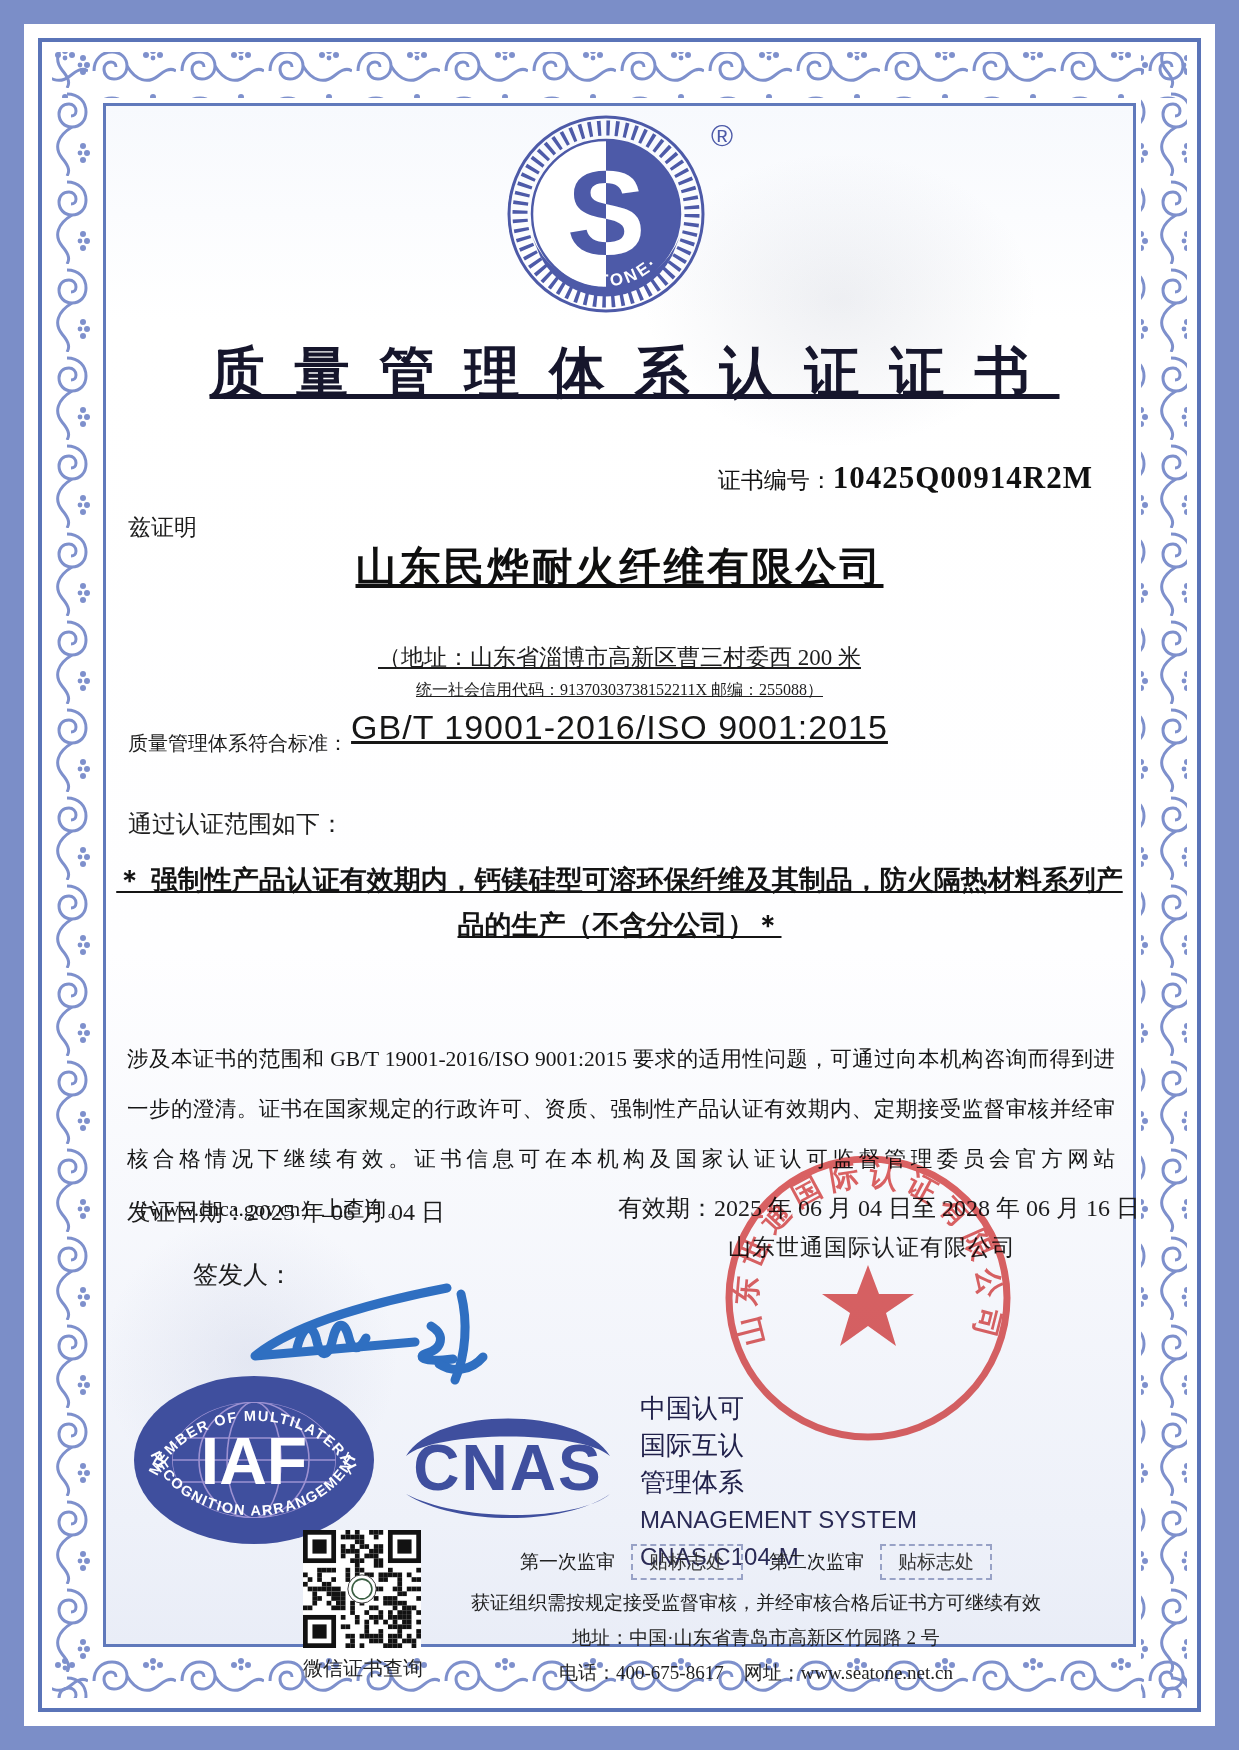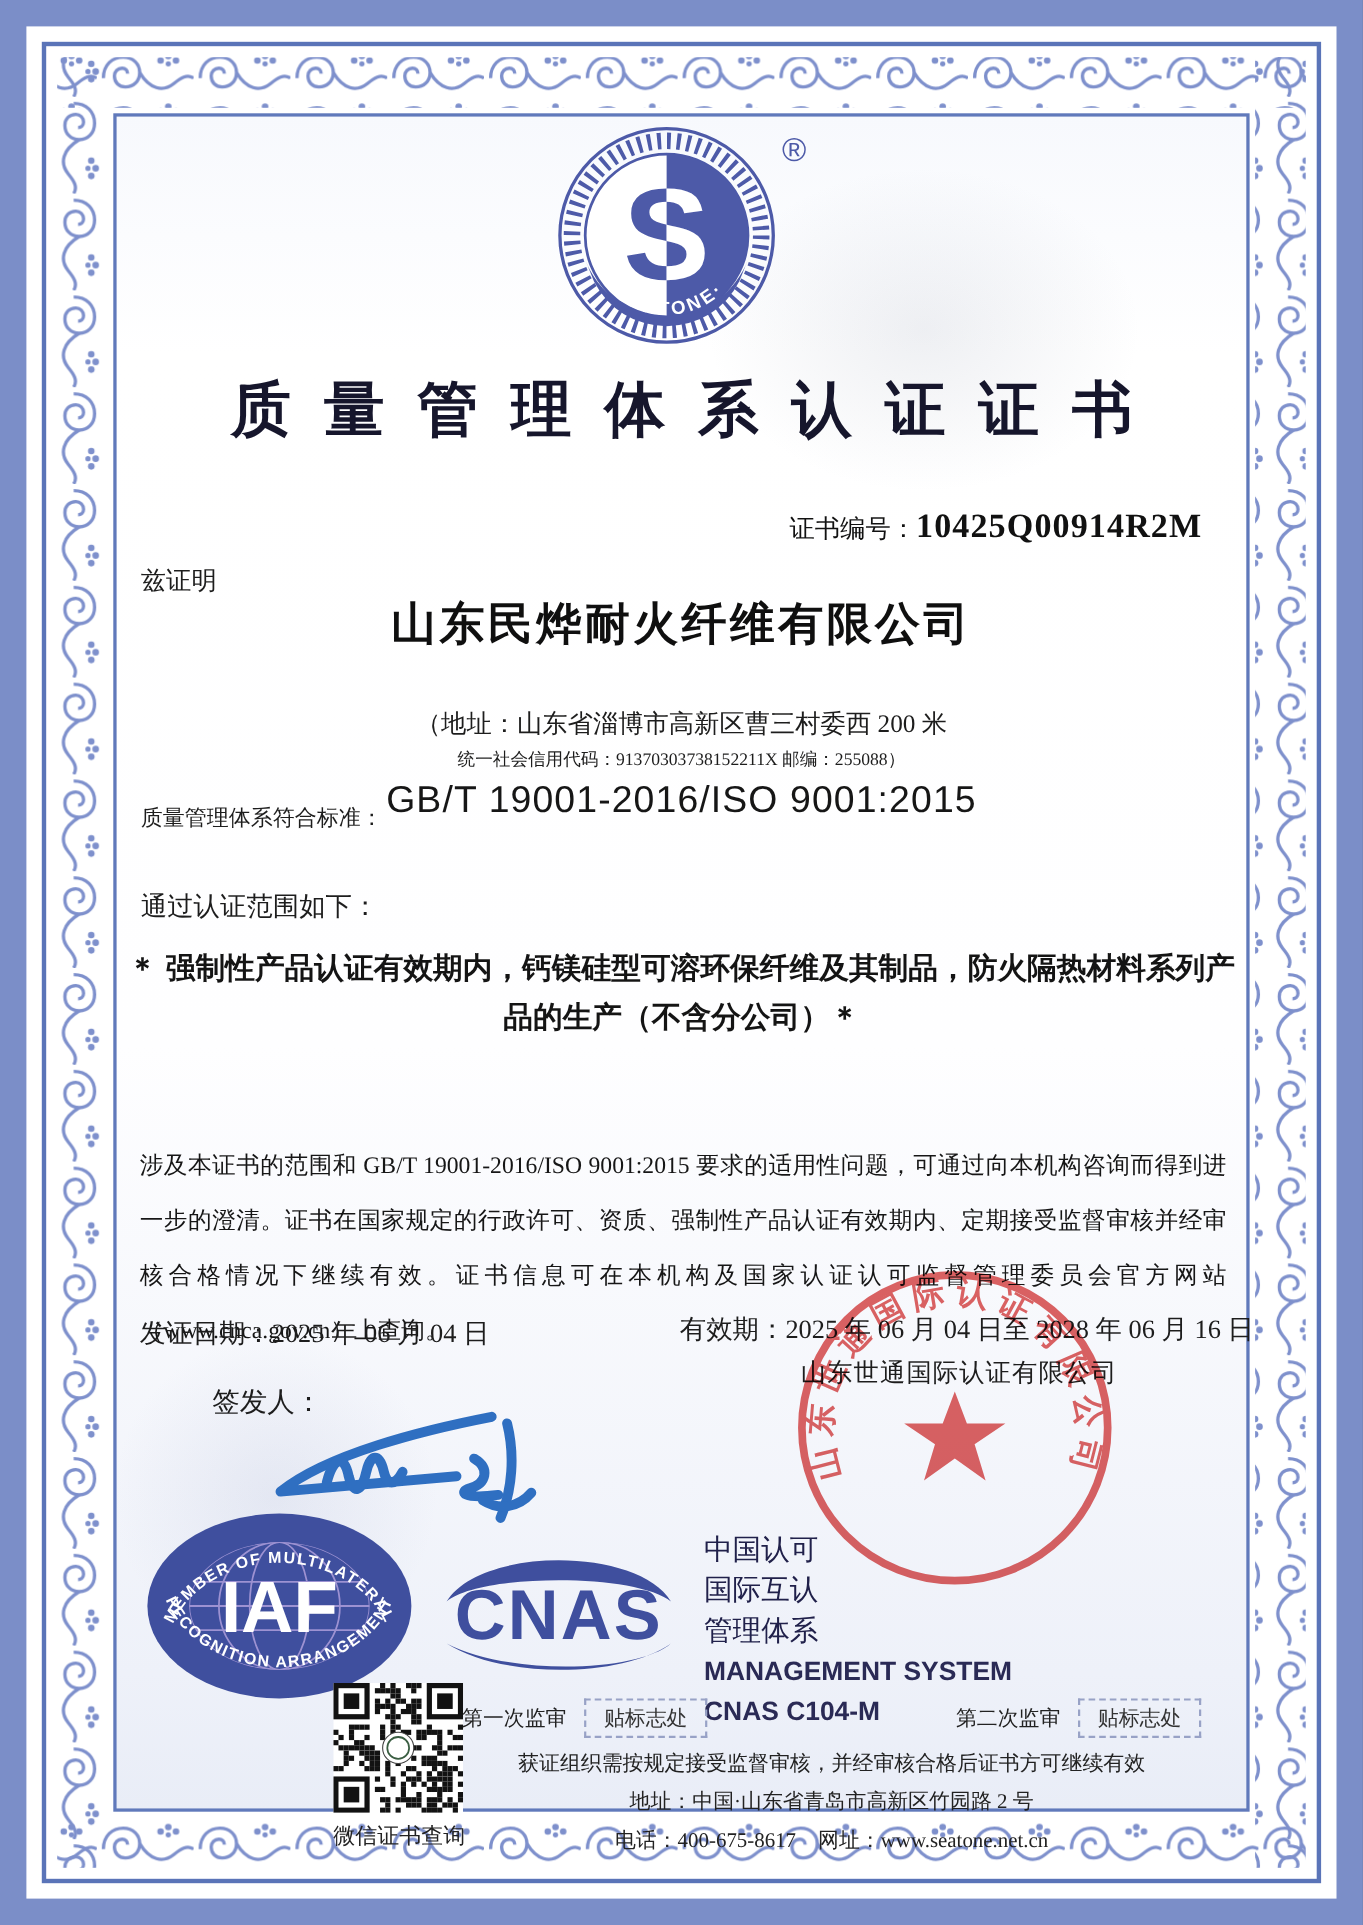--- a/index.html
+++ b/index.html
@@ -7,21 +7,21 @@
     position:relative; width:1239px; height:1750px; margin:0 auto;
     background:#7b8ec8; overflow:hidden;
     font-family:"Liberation Serif", serif; color:#1d1d1d;
   }
   .frame-white{position:absolute; inset:24px; background:#ffffff;}
   .frame-line{position:absolute; inset:38px; border:4px solid #5a74b8; background:#fff;}
   .frame-inner-line{position:absolute; inset:103px; border:3px solid #6079bb;
     background:linear-gradient(180deg,#f7f9fd 0%,#ffffff 14%,#fefeff 55%,#eef1f9 92%,#e9edf7 100%);}
   .pattern-svg{position:absolute; left:0; top:0;}
   .abs{position:absolute;}
-  .centered{left:110px; right:110px; text-align:center;}
+  .centered{left:110px; right:110px; text-align:center;text-decoration:underline;}
 
   .watermark{pointer-events:none; border-radius:50%;}
   .wm1{left:560px; top:90px; width:560px; height:420px;
     background:radial-gradient(closest-side, rgba(150,158,178,0.16), rgba(150,158,178,0.0) 70%);}
   .wm2{left:40px; top:1150px; width:420px; height:420px;
     background:radial-gradient(closest-side, rgba(160,170,205,0.18), rgba(160,170,205,0.0) 70%);}
 
   .page-title{top:336px; font-size:55px; font-weight:bold; color:#16162c;
     letter-spacing:30px; padding-left:30px;}
   .certno-row{top:460px; right:146px; font-size:23px; color:#111;}
@@ -38,25 +38,25 @@
     text-align:justify; text-align-last:left; color:#161616;}
   .issue-date{left:127px; top:1196px; font-size:24px;}
   .validity{left:618px; top:1192px; font-size:24px;}
   .issuer-name{left:728px; top:1232px; font-size:23px; letter-spacing:1px; z-index:1;}
   .signer-label{left:145px; top:1258px; font-size:25px;margin-left:48px;}
   .sig{left:235px; top:1268px; z-index:2;}
   .stamp{left:718px; top:1148px; z-index:3; mix-blend-mode:multiply; opacity:0.92;}
   .iaf{left:128px; top:1372px;}
   .cnas{left:392px; top:1398px;}
   .cnas-claims{left:640px; top:1390px; line-height:37px; font-size:26px; color:#20204a;}
-  .cnas-claims .en{font-family:"Liberation Sans", sans-serif; font-weight:bold; font-size:24px; color:#2a2a55;}
+  .cnas-claims .en{font-family:"Liberation Sans", sans-serif; font-weight:normal; font-size:24px; color:#2a2a55;}
   .qr{left:303px; top:1530px;}
   .qr-caption{left:283px; top:1655px; width:160px; text-align:center; font-size:20px; color:#222;}
   .footer-block{left:420px; top:1544px; width:672px; text-align:center; font-size:19px; color:#222;}
-  .audit-row{display:flex; justify-content:space-between; gap:26px; align-items:center; margin-bottom:10px;}
+  .audit-row{display:flex; justify-content:center; gap:26px; align-items:center; margin-bottom:10px;}
   .audit-row .grp{display:flex; gap:16px; align-items:center;}
   .sticker-box{border:2px dashed #98a2c6; padding:3px 16px; color:#333;}
   .footer-line{margin-top:9px;}
   .footer-row{margin-top:9px; display:flex; justify-content:center; gap:20px;}
   svg text{font-family:"Liberation Sans", sans-serif;}
 </style>
 </head>
 <body>
 
 <div class="cert">

